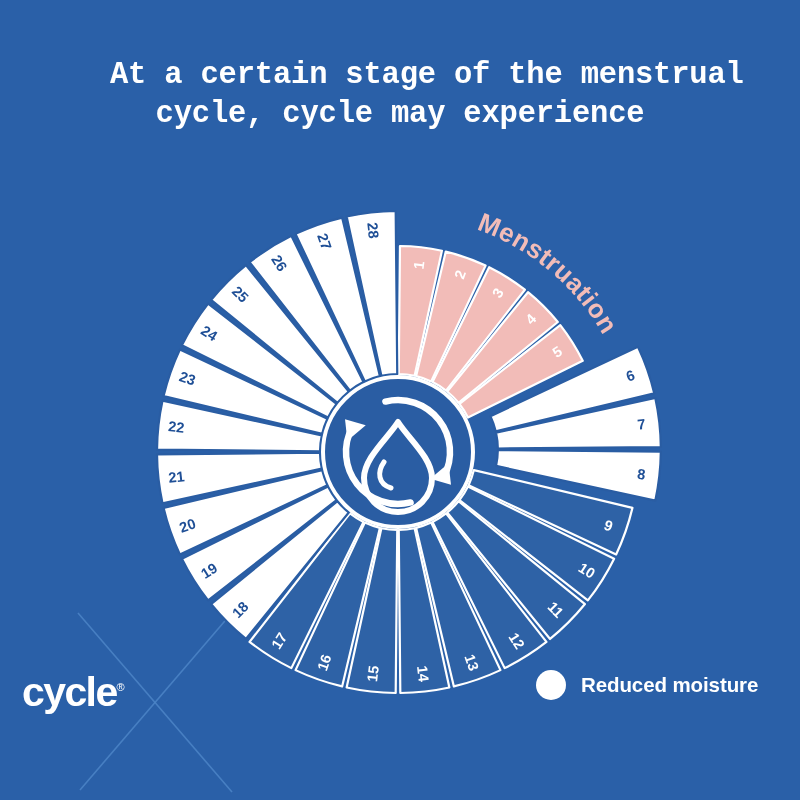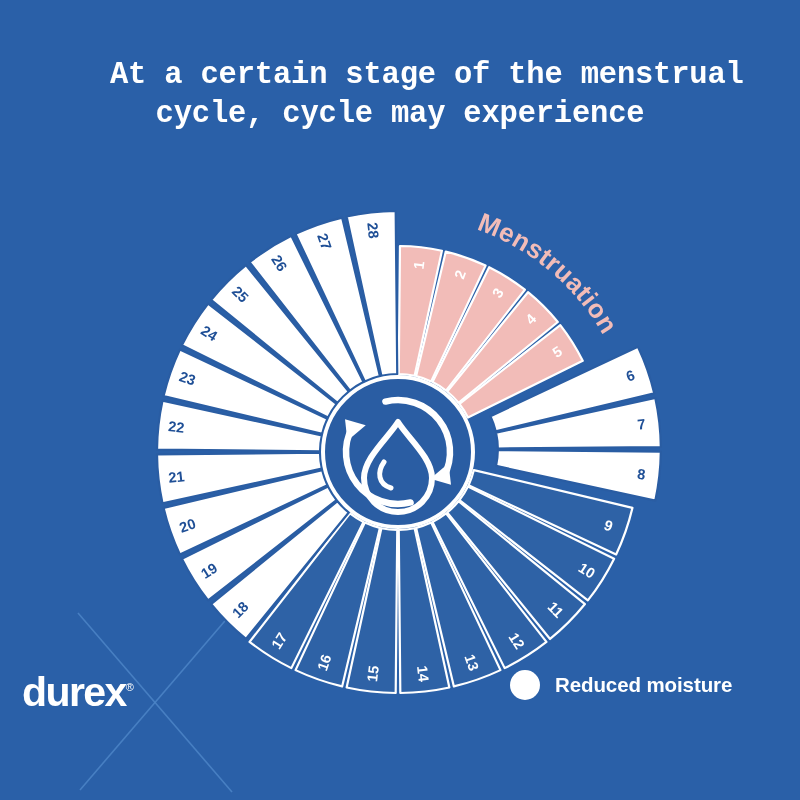--- a/index.html
+++ b/index.html
@@ -30,21 +30,21 @@
     font-size: 30.5px;
     font-weight: bold;
     line-height: 1.29;
     letter-spacing: -0.2px;
     padding: 0 110px;
     box-sizing: border-box;
   }
   .headline .ln { display: block; white-space: nowrap; font-family: Liberation Mono, monospace; }
   .legend {
     position: absolute;
-    left: 510px;
+    left: 536px;
     top: 670px;
     display: flex;
     flex-direction: row;
     gap: 13px;
   }
   .legend-row {
     display: flex;
     align-items: center;
     gap: 15px;
   }
@@ -179,13 +179,13 @@
   <span class="ln">cycle, cycle may experience</span>
 </div>
 
 <div class="legend">
   <div class="legend-row">
     <span class="swatch filled"></span>
     <span class="legend-label">Reduced moisture</span>
   </div>
 </div>
 
-<div class="brand"><span>durex</span><span class="reg">®</span></div>
+<div class="brand"><span>cycle</span><span class="reg">®</span></div>
 
 </body></html>

